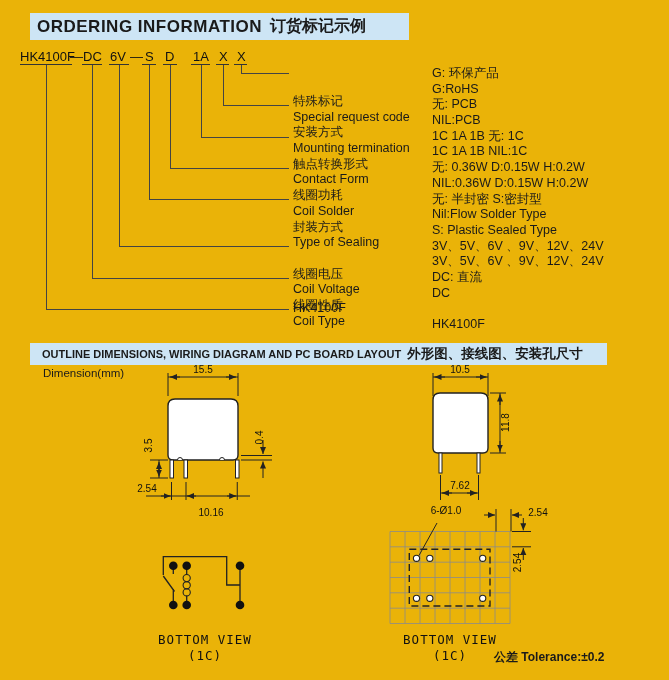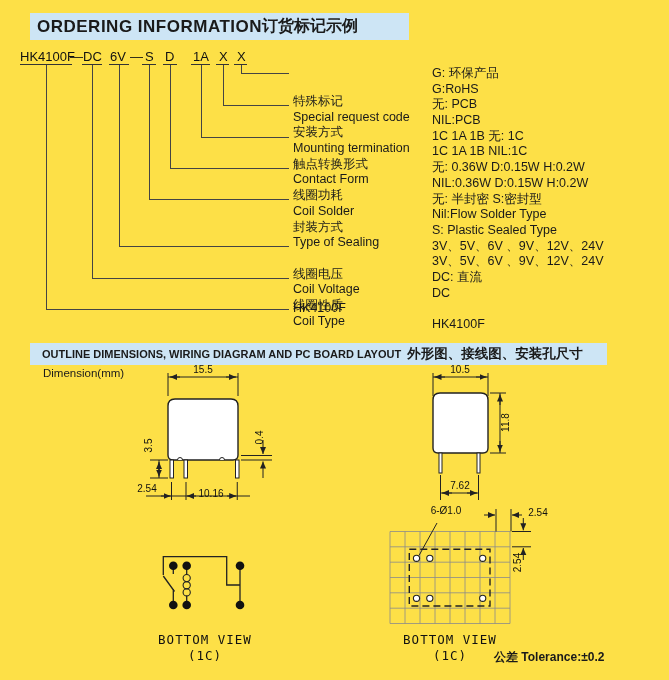--- a/index.html
+++ b/index.html
@@ -1,21 +1,21 @@
 <!DOCTYPE html>
 <html><head>
 <meta charset="utf-8">
 <style>
   html,body{margin:0;padding:0;background:#fff;}
-  #page{position:relative;width:669px;height:680px;background:#fde047;overflow:hidden;
+  #page{position:relative;width:669px;height:680px;background:#eab308;overflow:hidden;
         font-family:"Liberation Sans",sans-serif;color:#1a1a1a;}
   .bar{position:absolute;display:flex;align-items:center;background:#cde5f5;}
   .bar1{left:30px;top:13px;width:372px;height:27px;padding-left:7px;}
   .bar1 .en{font-weight:bold;font-size:17px;letter-spacing:0.5px;}
-  .bar1 .cn{font-weight:bold;font-size:16px;}
+  .bar1 .cn{font-weight:bold;font-size:16px;margin-left:8px;}
   .bar2{left:30px;top:343px;width:565px;height:22px;padding-left:12px;}
   .bar2 .en{font-weight:bold;font-size:11px;}
   .bar2 .cn{font-weight:bold;font-size:13.5px;margin-left:6px;}
   .code-seg{position:absolute;top:49px;font-size:13px;font-weight:normal;white-space:nowrap;color:#111;}
   .useg{position:absolute;height:0;border-bottom:1.2px solid #333;top:64px;}
   .leader{position:absolute;top:65px;border-left:1.1px solid #444;border-bottom:1.1px solid #444;}
   #ord-rows{position:absolute;left:293px;top:66px;width:372px;}
   #ord-rows .row{display:flex;height:15.7px;line-height:15.7px;font-size:12.5px;white-space:nowrap;}
   #ord-rows .lb{width:139px;flex:none;margin-top:28px;}
   .note{position:absolute;left:32px;top:367px;font-size:11.5px;padding-left:11px;}
@@ -229,21 +229,21 @@
       <path d="M512,171.5 H531 M512,186.8 H531"></path>
       <line x1="523.3" y1="158" x2="523.3" y2="170.3" marker-end="url(#ah)"></line>
       <line x1="523.3" y1="200" x2="523.3" y2="188" marker-end="url(#ah)"></line>
     </g>
   </svg>
 
   <span class="dim" style="left:188px;top:364px;width:30px">15.5</span>
   <span class="dim rot" style="left:138px;top:440px;width:20px">3.5</span>
   <span class="dim rot" style="left:249px;top:432px;width:20px">0.4</span>
   <span class="dim" style="left:133px;top:483px;width:28px">2.54</span>
-  <span class="dim" style="left:196px;top:488px;width:30px">10.16</span>
+  <span class="dim" style="left:196px;top:507px;width:30px">10.16</span>
   <span class="dim" style="left:445px;top:364px;width:30px">10.5</span>
   <span class="dim rot" style="left:492px;top:417px;width:26px">11.8</span>
   <span class="dim" style="left:445px;top:480px;width:30px">7.62</span>
   <span class="dim" style="left:424px;top:505px;width:44px">6-Ø1.0</span>
   <span class="dim" style="left:523px;top:507px;width:30px">2.54</span>
   <span class="dim rot" style="left:503px;top:557px;width:28px">2.54</span>
 
   <span class="cap" style="left:145px;top:632px">BOTTOM VIEW</span>
   <span class="cap" style="left:145px;top:648px">(1C)</span>
   <span class="cap" style="left:390px;top:632px">BOTTOM VIEW</span>

